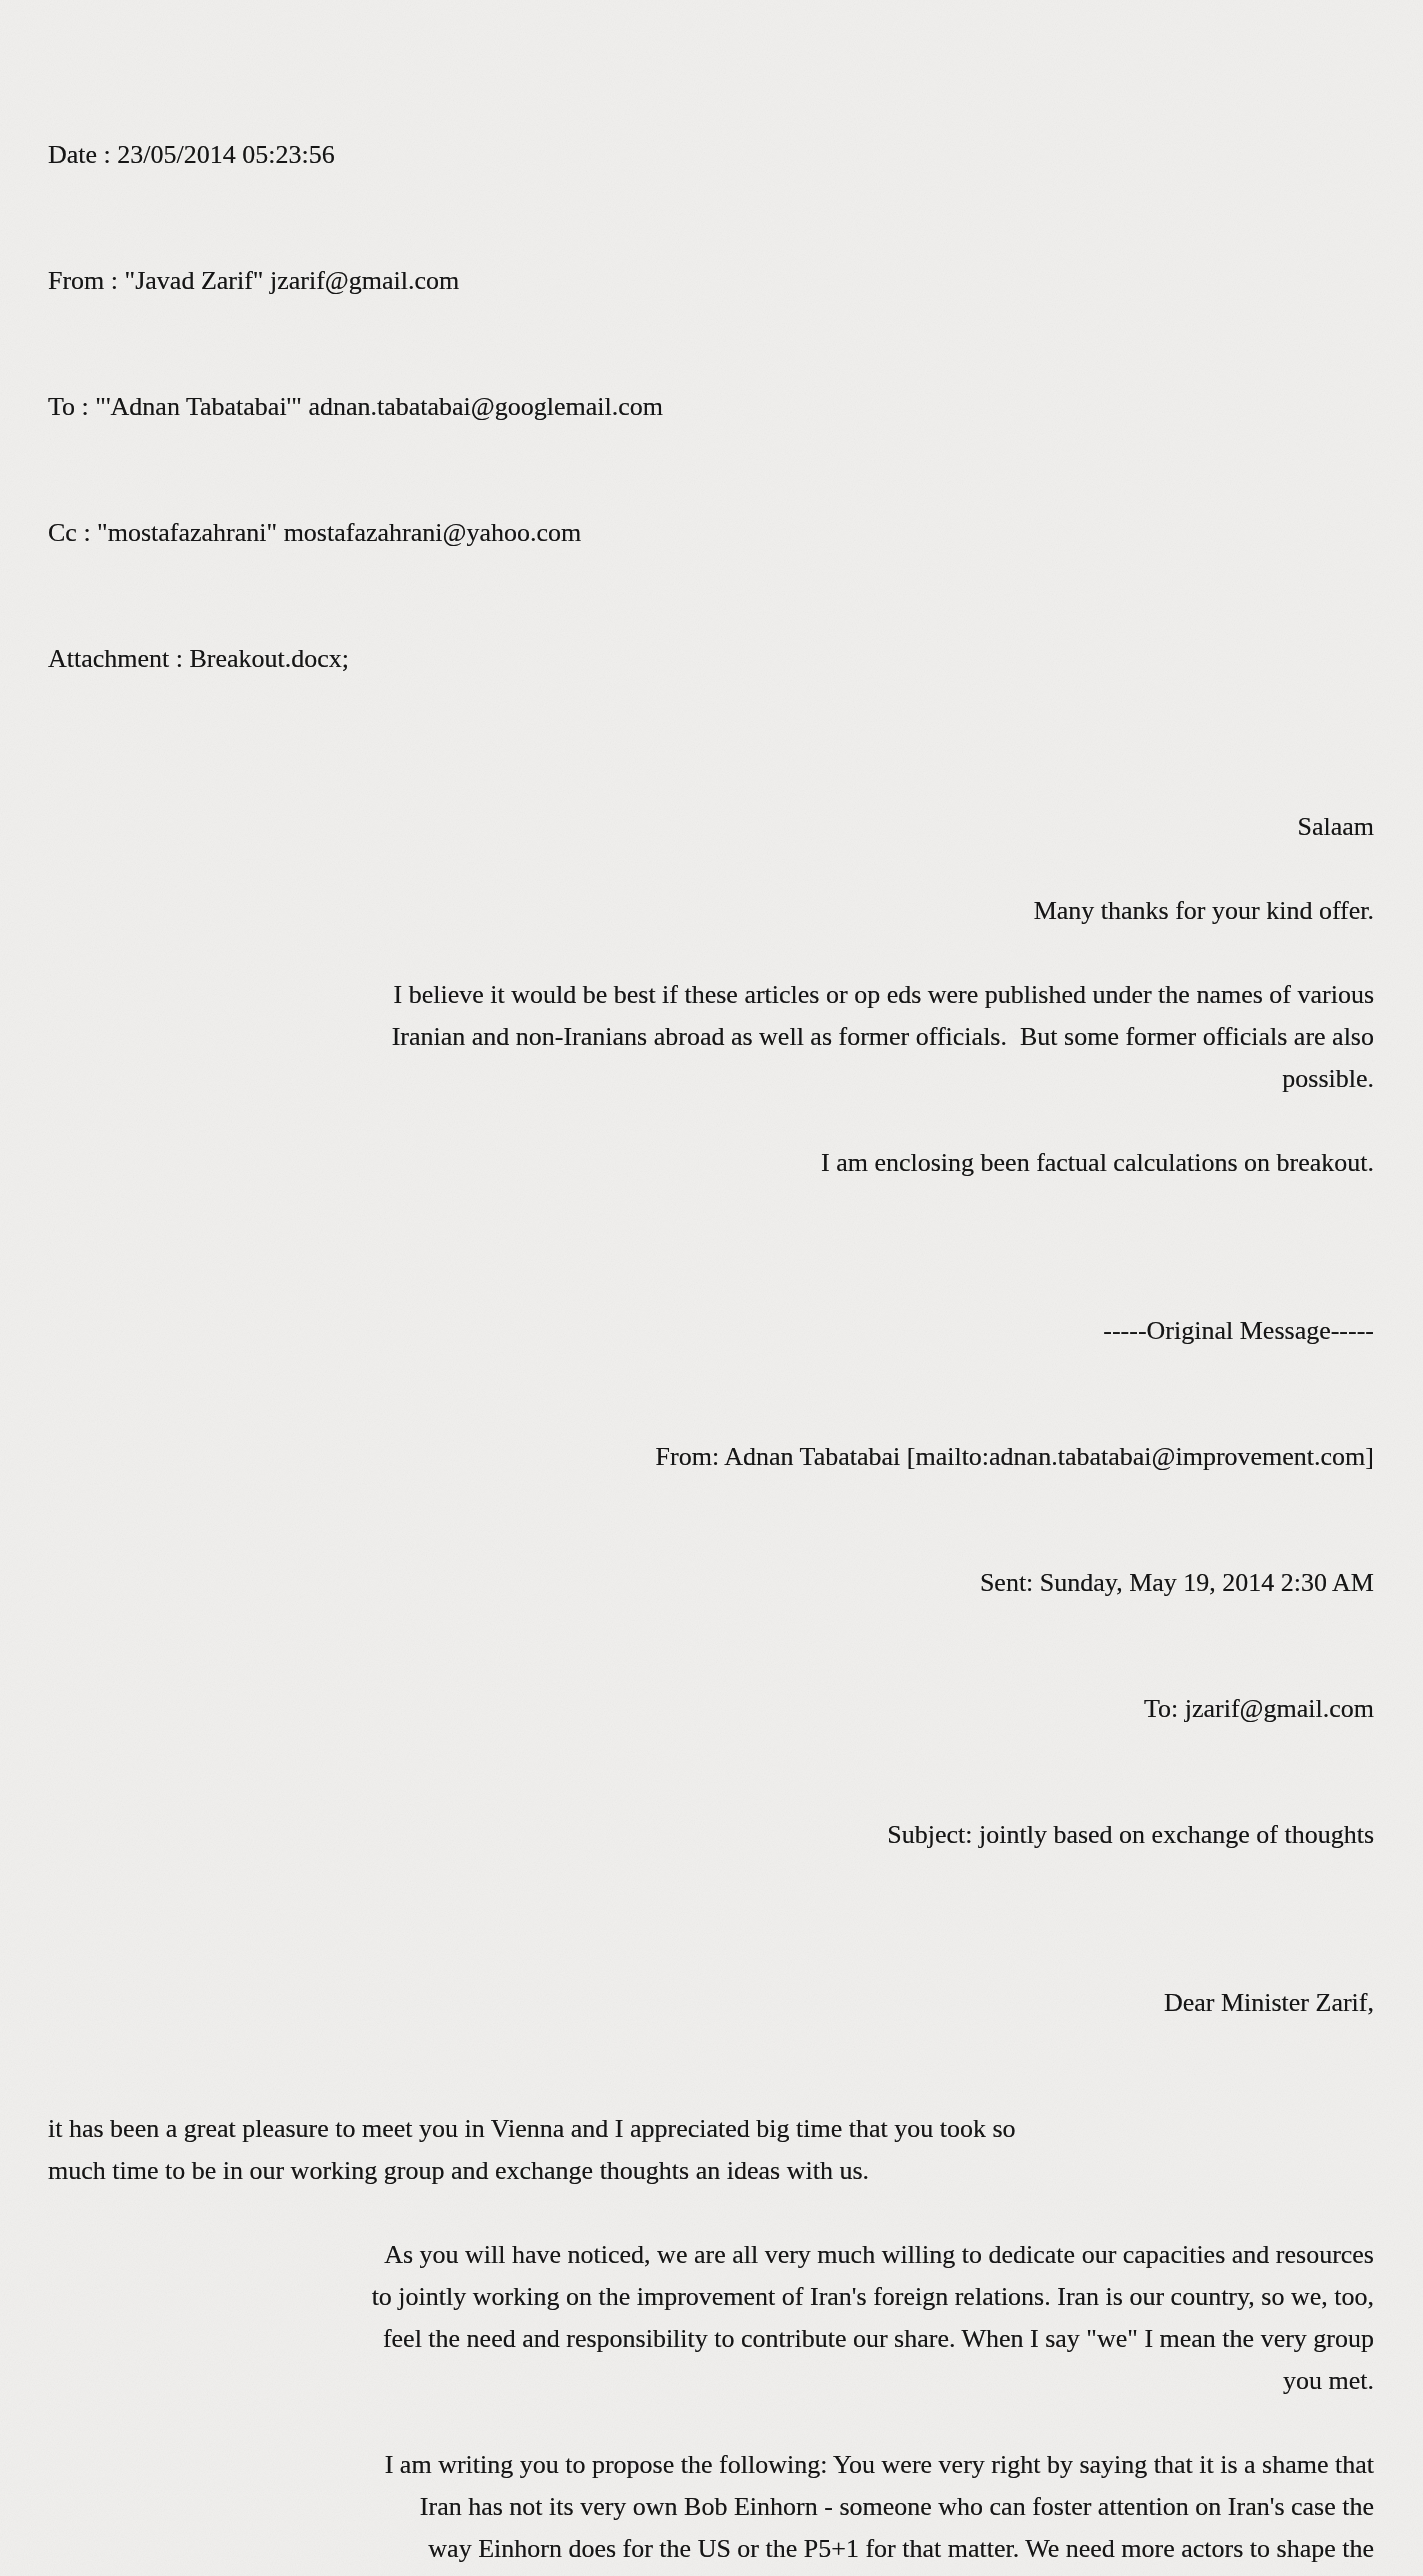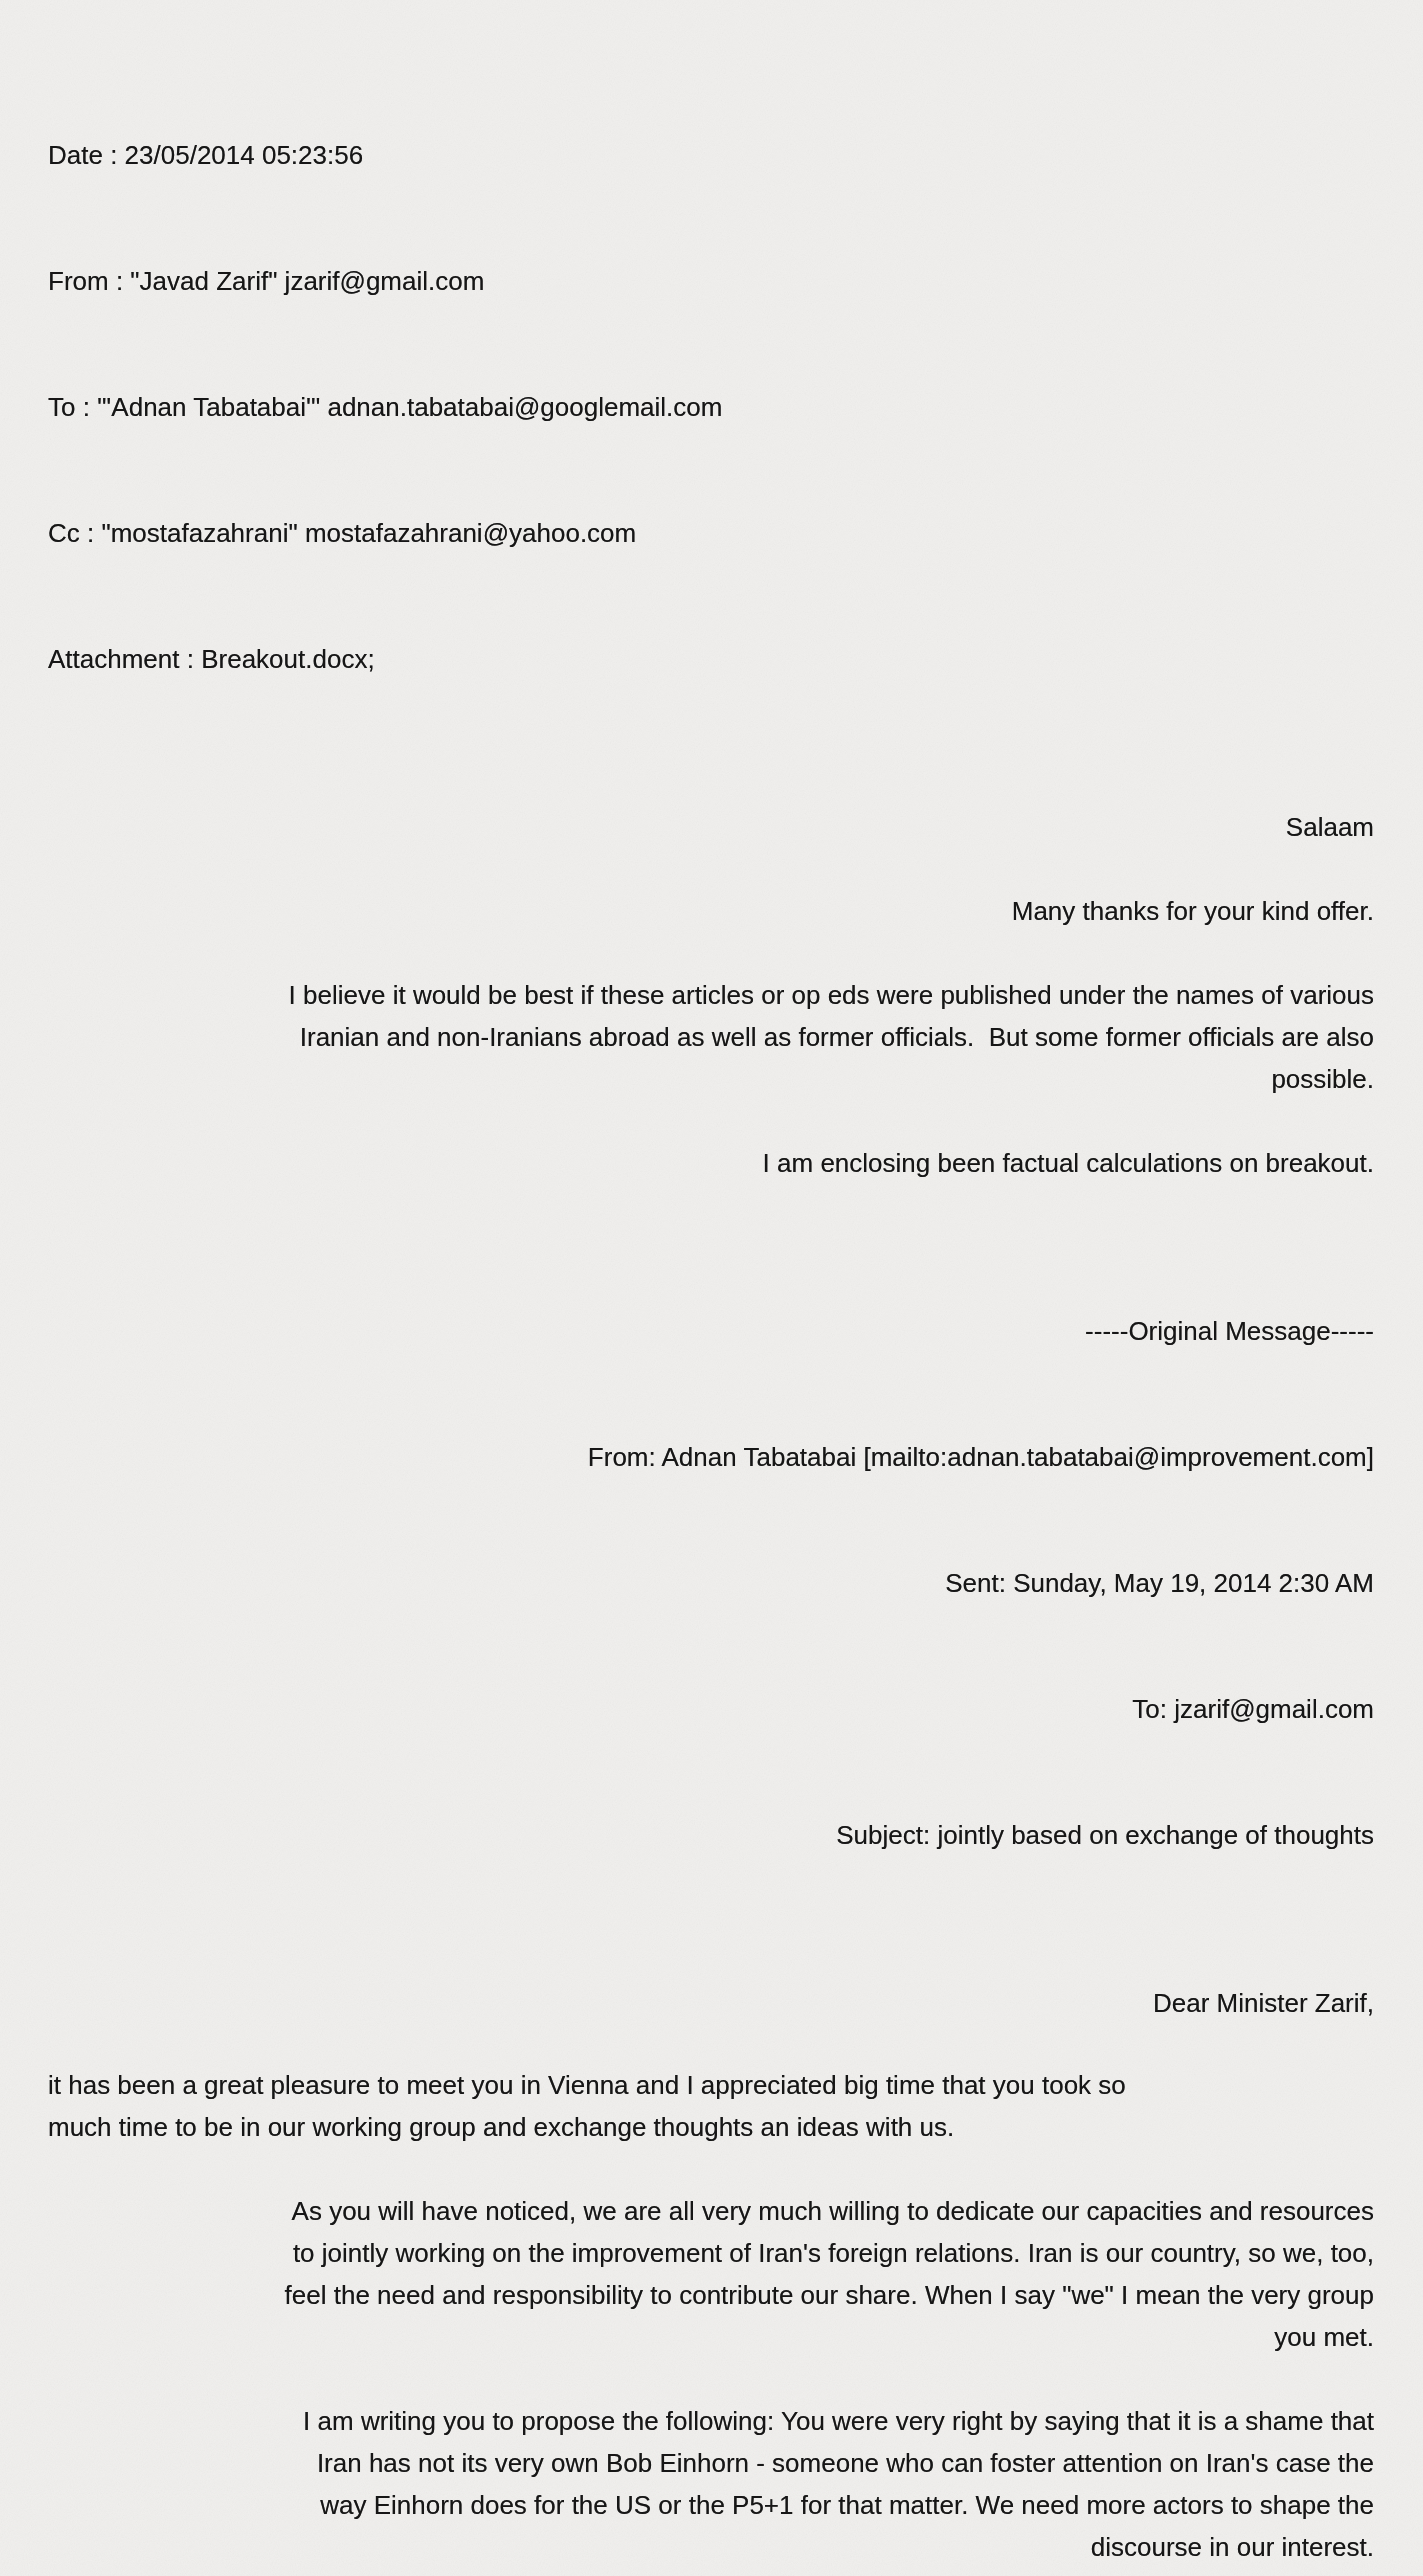--- a/index.html
+++ b/index.html
@@ -21,23 +21,24 @@
     top: 50px;
     width: 1326px;
     font-size: 26px;
     line-height: 42px;
     letter-spacing: 0px;
   }
   .block {
     white-space: pre-wrap;
     margin: 0;
     text-shadow: 0 0 0.5px rgba(20,20,20,0.55);
+    font-family: Liberation Serif, serif;
   }
   .m1 { margin-top: 42px; text-align: right; }  
-  .m2 { margin-top: 40px; }  
+  .m2 { margin-top: 84px; }  
   .noise {
     position: absolute;
     left: 0; top: 0;
     width: 1424px;
     height: 2576px;
     pointer-events: none;
     mix-blend-mode: multiply;
   }
 </style>
 </head>

